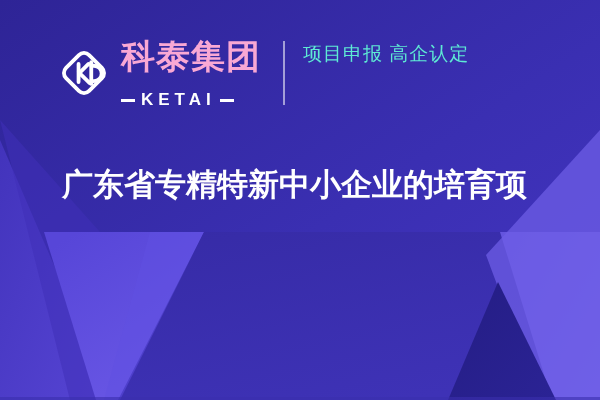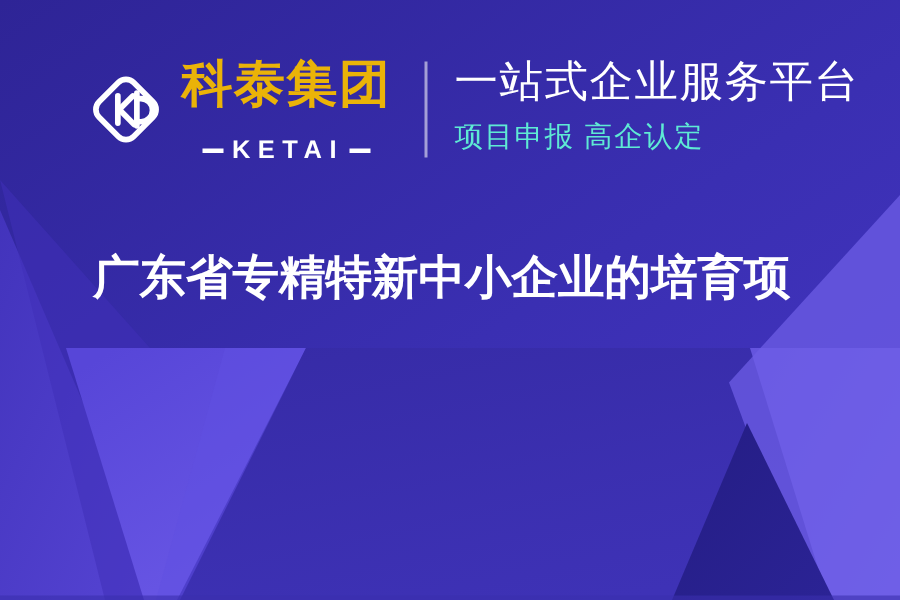--- a/index.html
+++ b/index.html
@@ -42,29 +42,28 @@
     margin-left:8px;
     display:flex;
     flex-direction:column;
     align-items:center;
     justify-content:center;
   }
   #logo-cn{
     font-size:34px;
     line-height:38px;
     font-weight:700;
-    color:#eab308;
+    color:#f9a8d4;
     letter-spacing:1px;
     white-space:nowrap;
     font-family:"Liberation Sans","DejaVu Sans",sans-serif;
   }
   #logo-en-row{
     display:flex;
     align-items:center;
-    justify-content:center;
     width:100%;
     margin-top:16px;
   }
   .rule{
     height:3px;
     background:#ffffff;
     flex:0 0 14px;
   }
   #logo-en{
     font-size:17px;
@@ -208,21 +207,20 @@
           <span class="rule"></span>
           <span id="logo-en">KETAI</span>
           <span class="rule"></span>
         </div>
       </div>
     </div>
 
     <div id="header-divider"></div>
 
     <div id="tagline-block">
-      <div id="tagline-main">一站式企业服务平台</div>
       <div id="tagline-sub">项目申报 高企认定</div>
     </div>
 
     <div id="headline">
       <div class="headline-line">广东省专精特新中小企业的培育项</div>
     </div>
 
   </div>
 </div>
 

